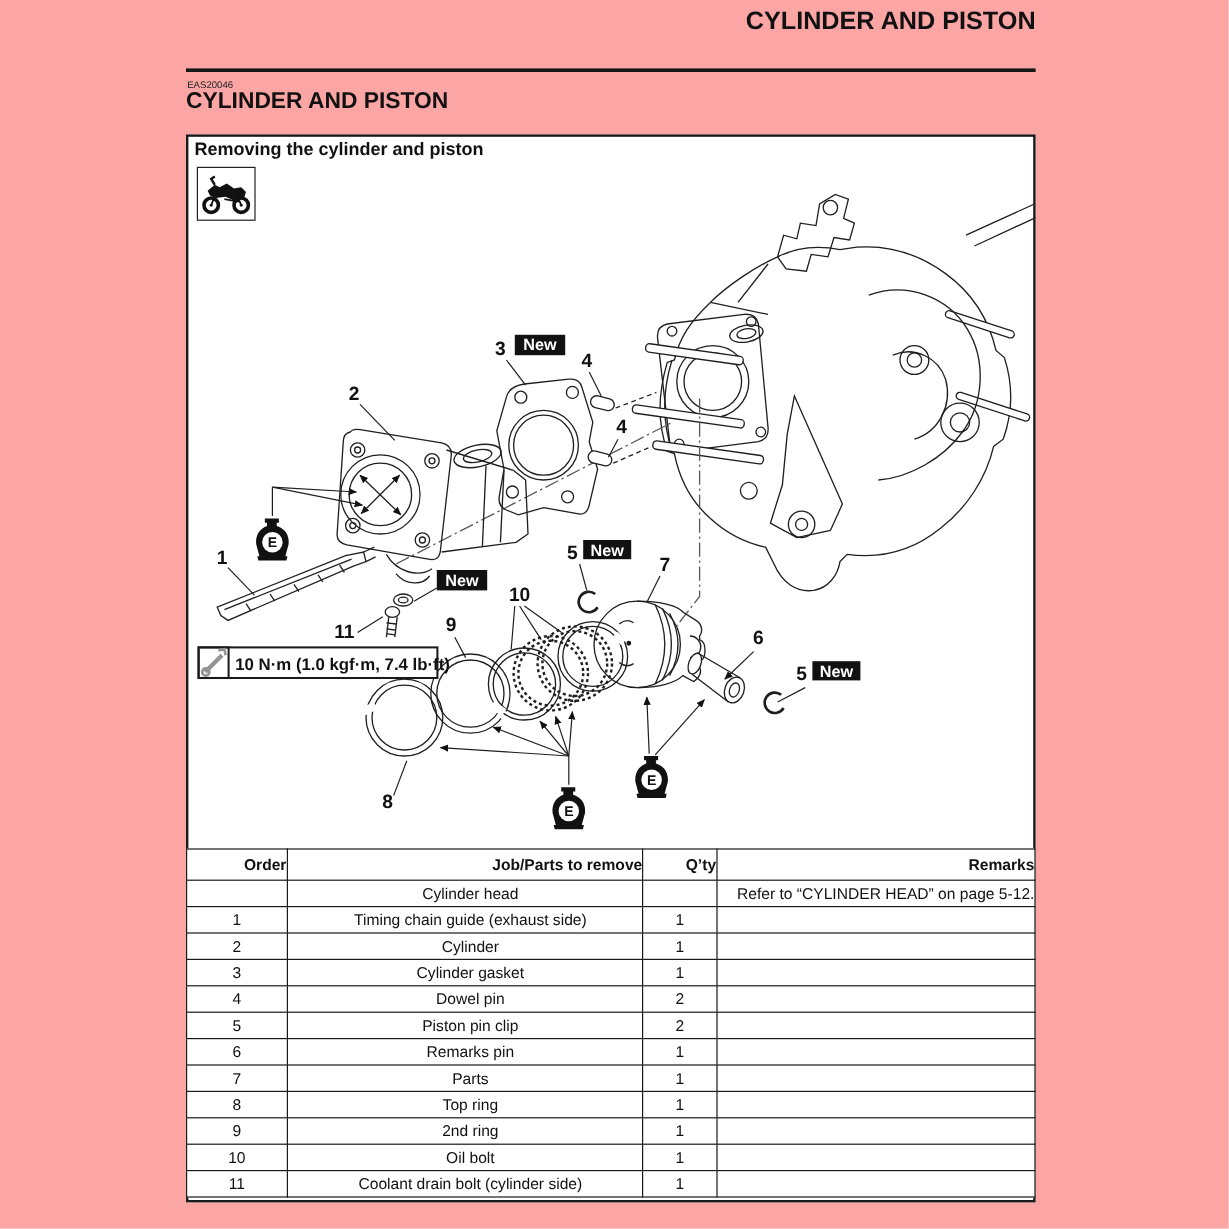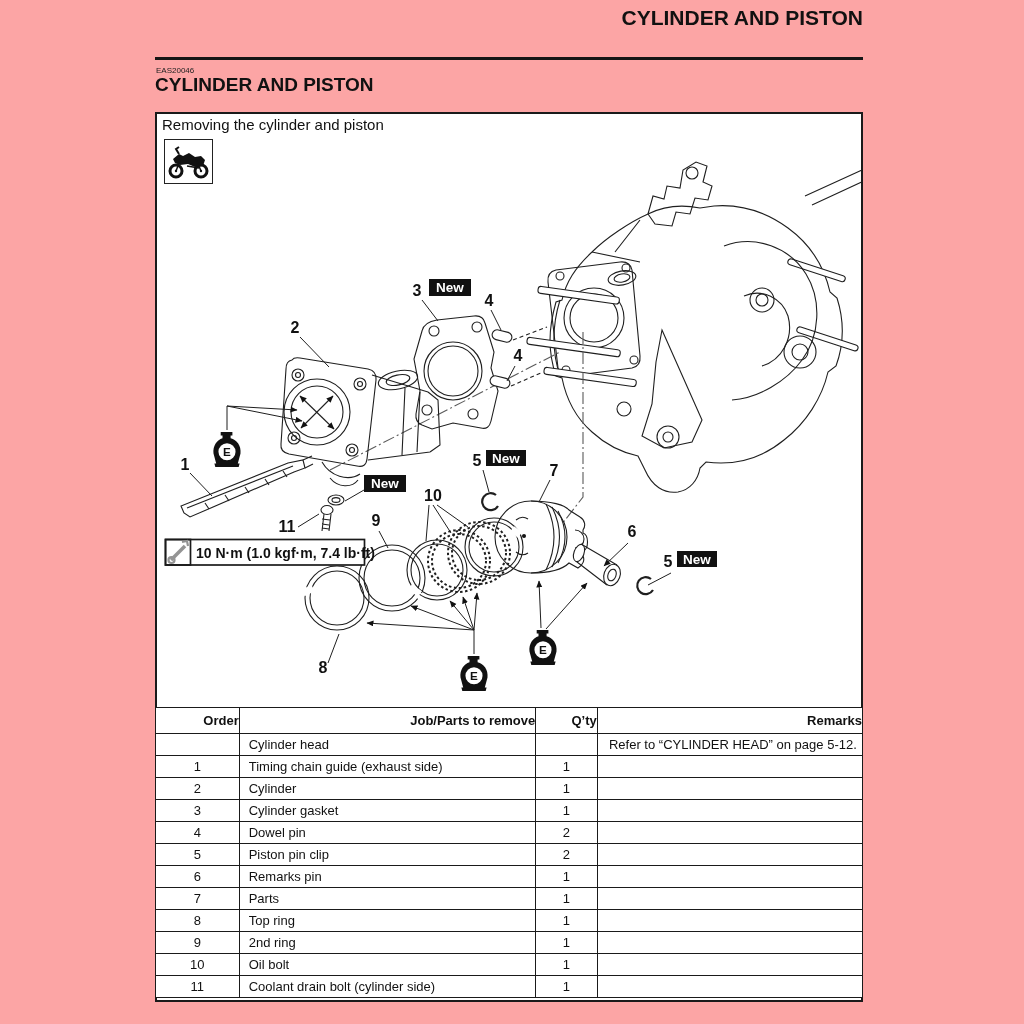--- a/index.html
+++ b/index.html
@@ -4,31 +4,31 @@
 <style>
   html,body{margin:0;padding:0;background:#fff;}
   .page{position:relative;width:1024px;height:1024px;background:#fca5a5;overflow:hidden;
         font-family:"Liberation Sans",sans-serif;color:#111;}
   .header-title{position:absolute;top:6px;right:161px;font-size:21px;font-weight:bold;letter-spacing:0;}
   .header-rule{position:absolute;left:155px;top:57px;width:708px;height:3px;background:#161616;}
   .section-code{position:absolute;left:156px;top:66px;font-size:8px;color:#222;}
   .section-title{position:absolute;left:155px;top:74px;font-size:19px;font-weight:bold;}
   .content-box{position:absolute;left:155px;top:112px;width:708px;height:890px;
                border:2px solid #1a1a1a;box-sizing:border-box;background:#fff;}
-  .fig-caption{position:absolute;left:5px;top:2px;font-size:15px;font-weight:normal;z-index:3;}
+  .fig-caption{position:absolute;left:5px;top:2px;font-size:15px;font-weight:bold;z-index:3;}
   .bike-box{position:absolute;left:7px;top:25px;width:49px;height:45px;border:1.5px solid #222;
             box-sizing:border-box;display:flex;align-items:center;justify-content:center;z-index:3;background:#fff;}
   .diagram{position:absolute;left:-2px;top:-2px;z-index:1;}
   .parts-table{position:absolute;left:-2px;top:593px;width:708px;border-collapse:collapse;z-index:2;
                table-layout:fixed;background:#fff;}
   .parts-table th,.parts-table td{border:1.5px solid #1a1a1a;font-size:13px;padding:0;overflow:hidden;white-space:nowrap;}
   .parts-table th{font-weight:bold;text-align:right;height:25px;}
   .parts-table td{height:21px;}
   .col-order{width:83px;} .col-job{width:294px;} .col-qty{width:61px;} .col-remarks{width:263px;}
-  td.c{text-align:center;} td.l{text-align:left;padding-left:9px;} td.r{text-align:center;padding-left:6px;}
+  td.c{text-align:center;} td.l{text-align:center;padding-left:9px;} td.r{text-align:right;padding-left:6px;}
   svg text{font-family:"Liberation Sans",sans-serif;}
   .callout{font-size:16px;font-weight:bold;fill:#111;}
   .newtext{font-size:13.5px;font-weight:bold;fill:#fff;}
   .torquetext{font-size:14px;font-weight:bold;fill:#111;}
   .etext{font-size:13px;font-weight:bold;fill:#111;}
 </style>
 </head>
 <body>
 
 <div class="page">

